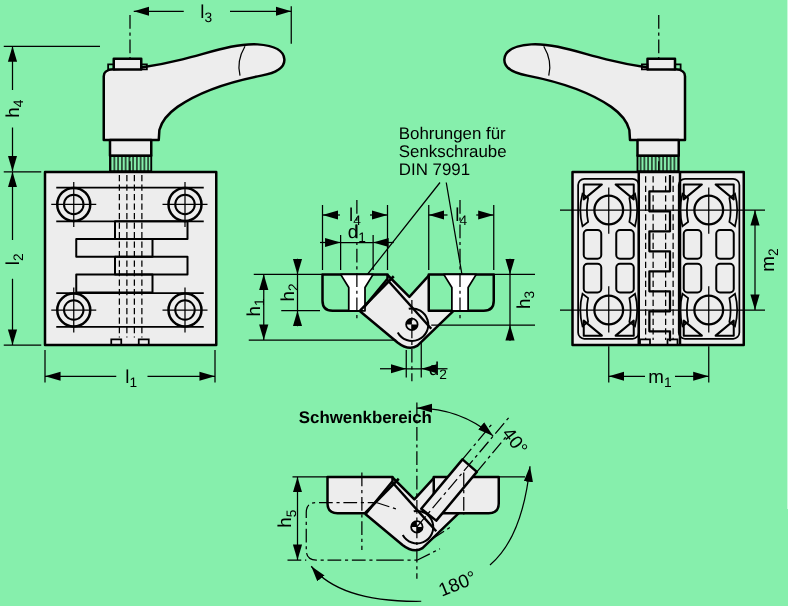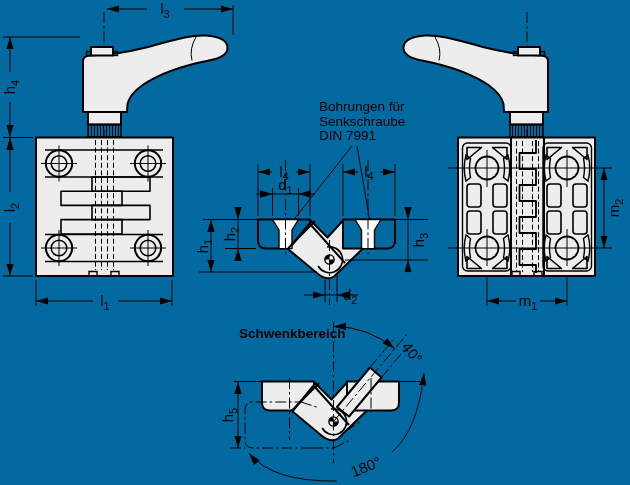--- a/index.html
+++ b/index.html
@@ -1,16 +1,16 @@
 <!DOCTYPE html>
 <html><head>
 <meta charset="utf-8">
 <style>
   html,body{margin:0;padding:0;background:#ffffff;}
-  .stage{width:630px;height:485px;position:relative;background:#0369a1;
+  .stage{width:630px;height:485px;position:relative;background:#86efac;
          font-family:"Liberation Sans",sans-serif;}
   svg{display:block;}
   .s2{stroke:#000;stroke-width:2;fill:none;stroke-linejoin:round;}
   .f2{fill:#ededed;stroke:#000;stroke-width:2;stroke-linejoin:round;}
   .fw{fill:#ffffff;stroke:#000;stroke-width:1.4;stroke-linejoin:round;}
   .t1{stroke:#000;stroke-width:1;fill:none;}
   .t14{stroke:#000;stroke-width:1.4;fill:none;}
   .t16{stroke:#000;stroke-width:1.6;fill:none;stroke-linejoin:round;}
   .t18{stroke:#000;stroke-width:1.8;fill:none;stroke-linejoin:round;}
   .cl{stroke:#000;stroke-width:1;fill:none;stroke-dasharray:11 3 2.5 3;}

